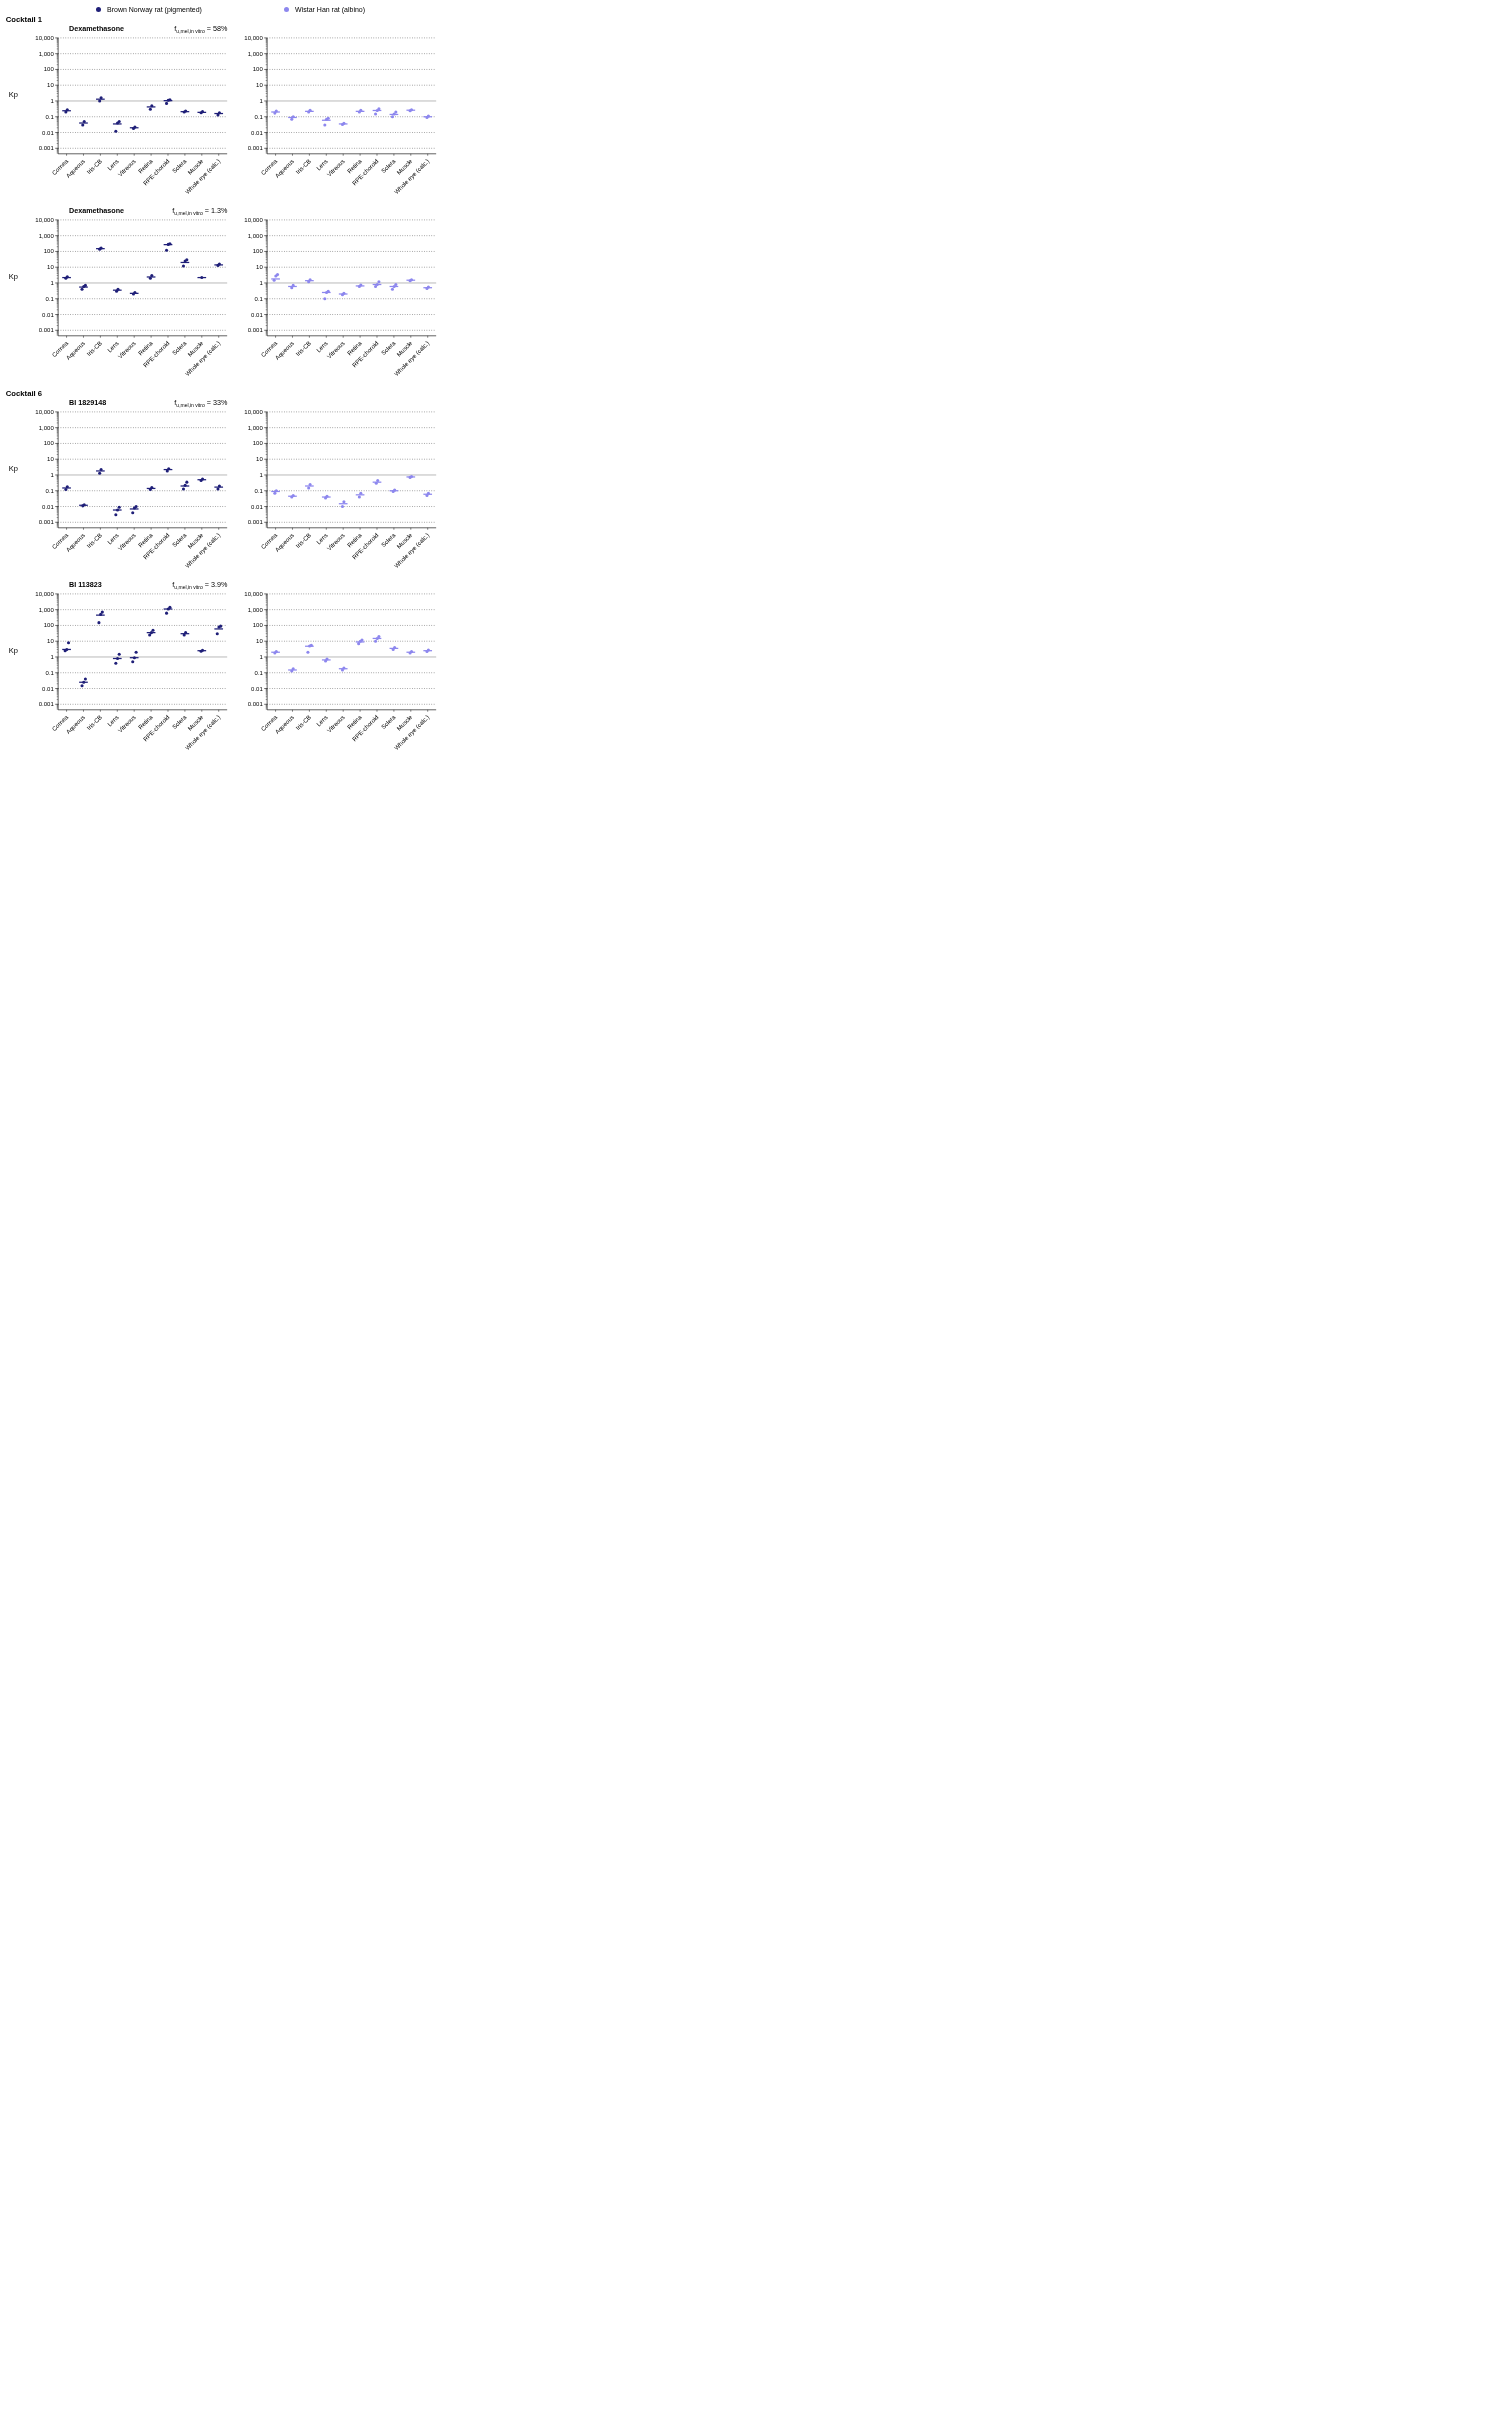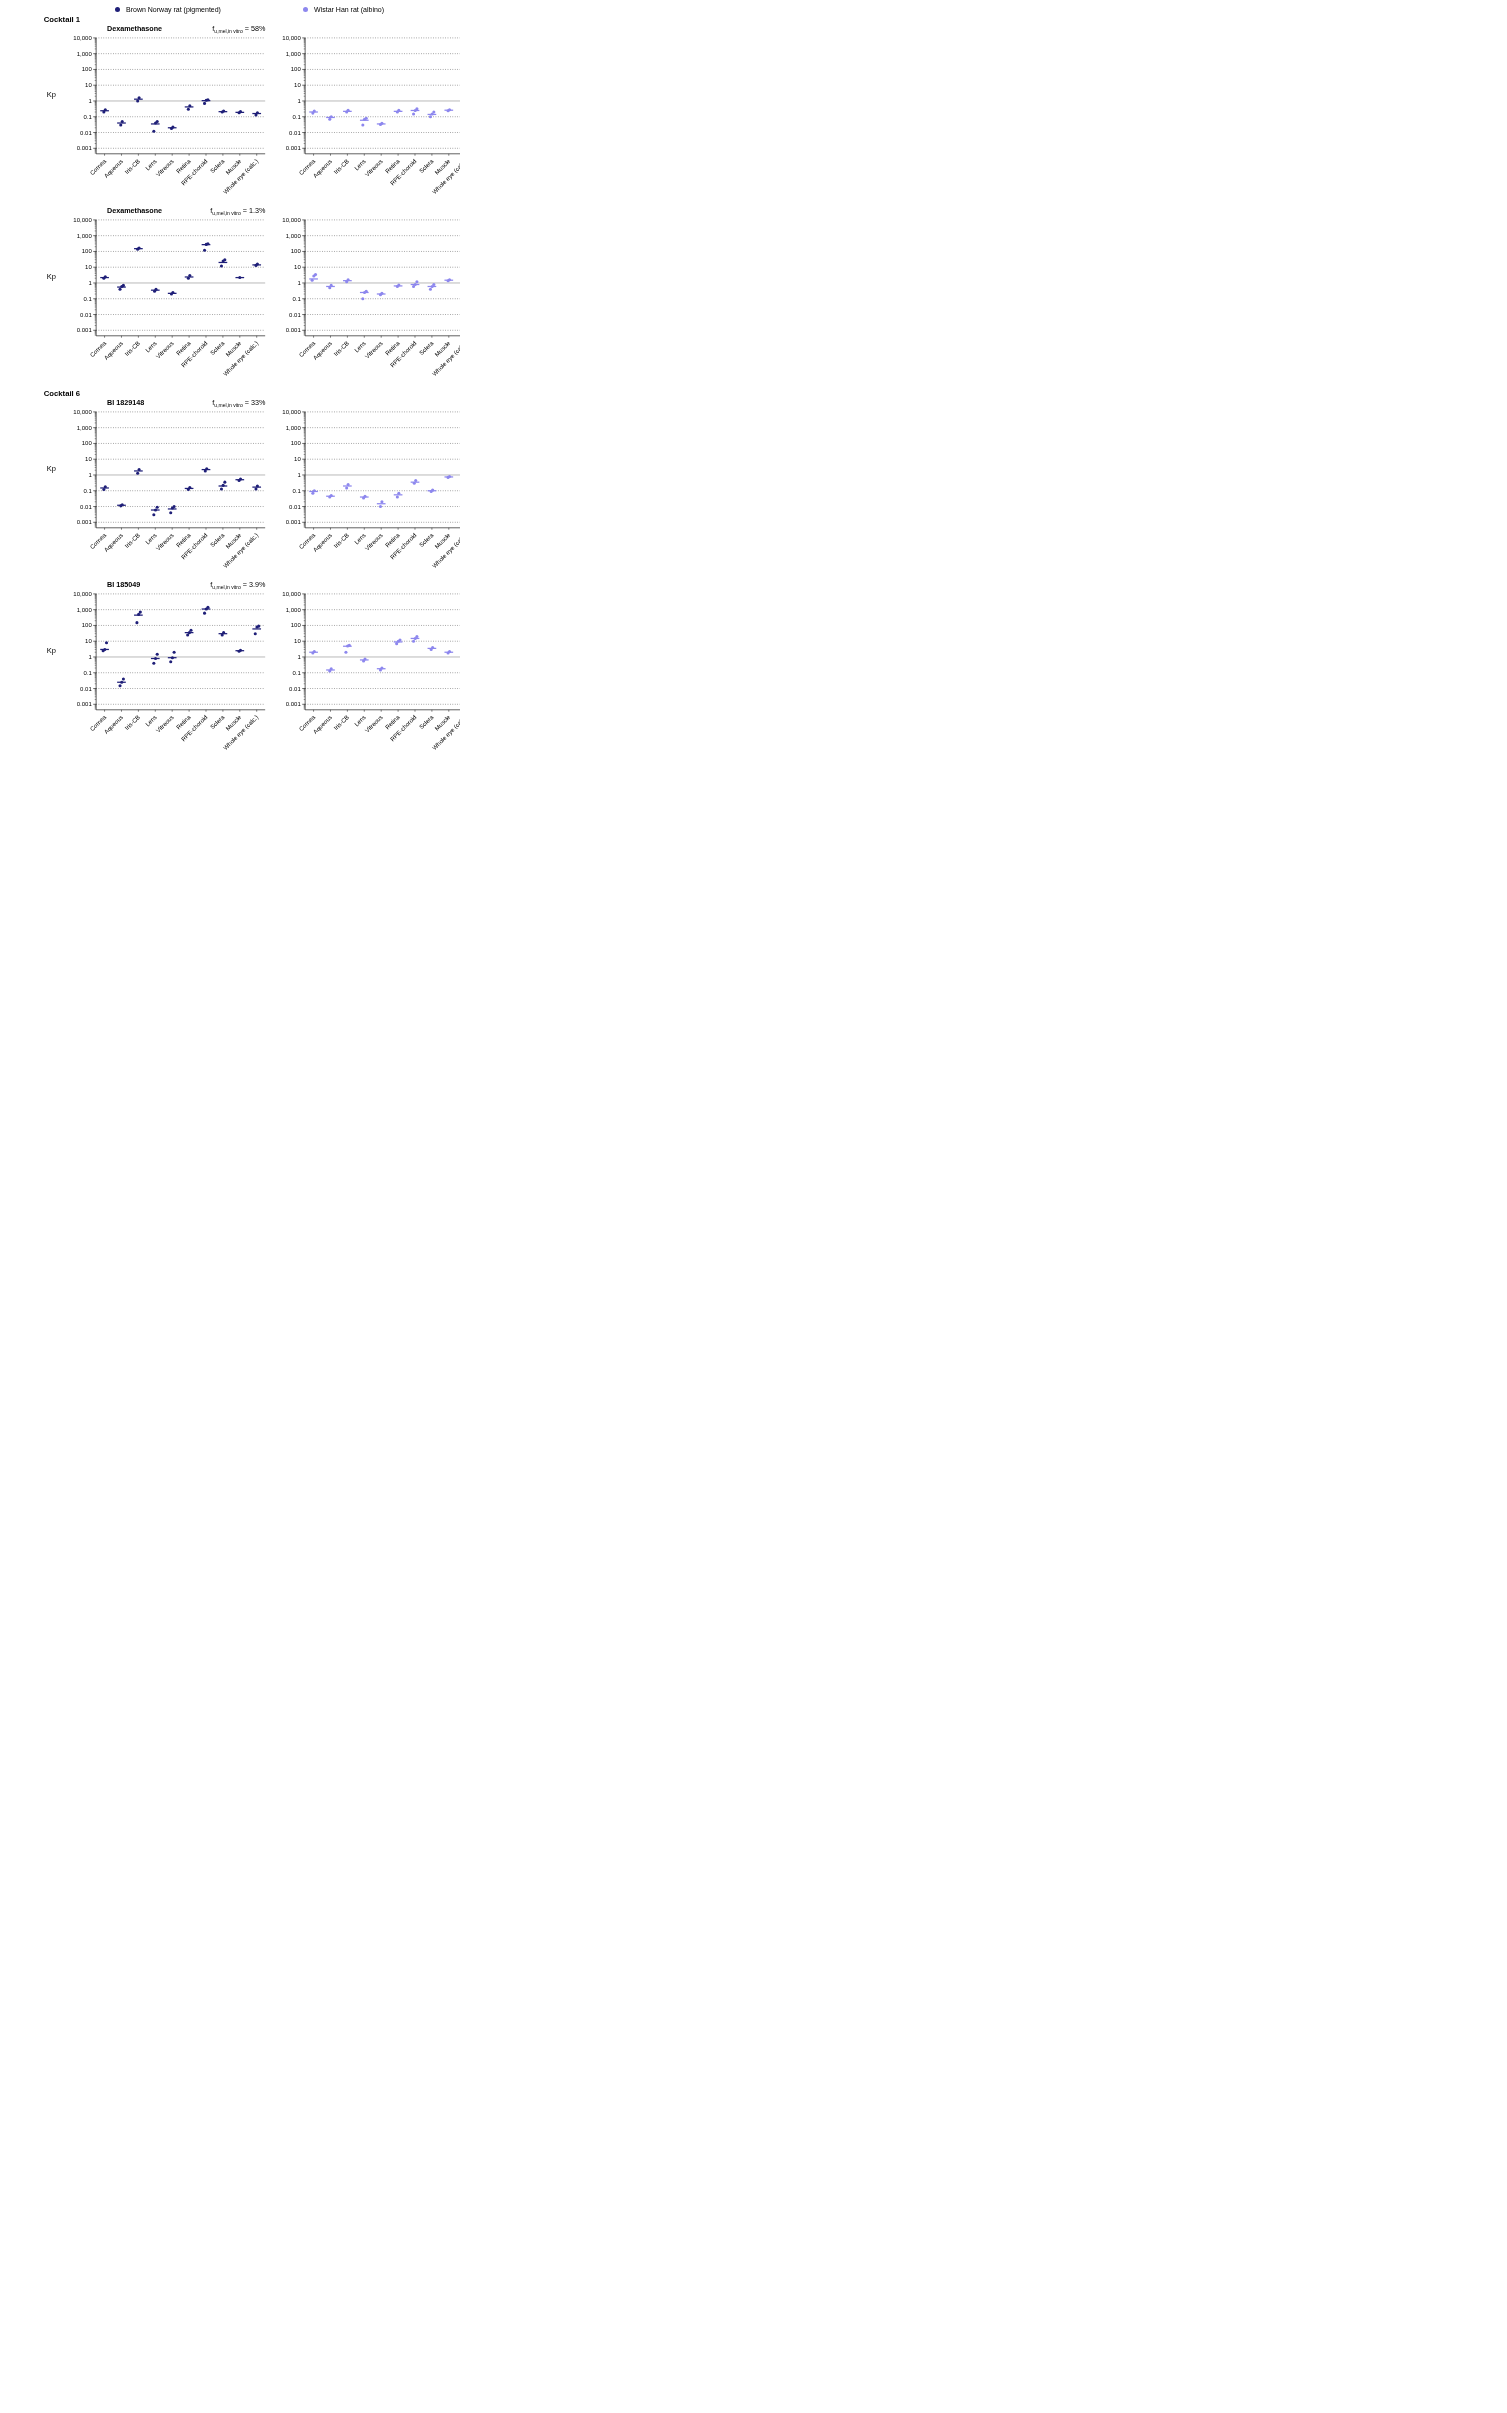--- a/index.html
+++ b/index.html
@@ -1,17 +1,17 @@
 <!DOCTYPE html>
 <html style="font-size:7.7px"><head>
 <meta charset="utf-8">
 <style>
   html,body{margin:0;padding:0;background:#ffffff;}
   body{width:460px;font-family:"Liberation Sans",sans-serif;color:#000;}
-  .fig{padding:2.9px 2.9px 9.7px 3.9px;margin-left:38px;}
+  .fig{padding:2.9px 2.9px 9.7px 3.9px;}
   .legend{display:flex;justify-content:center;gap:82px;margin:2.9px auto 0;}
   .legend-item{display:flex;align-items:center;gap:5.8px;font-size:7px;}
   .dot{width:5.3px;height:5.3px;border-radius:50%;display:inline-block;}
   .section-label{font-weight:bold;font-size:7.7px;margin:1.9px 0 0 1.9px;}
   .row{display:flex;align-items:flex-start;padding-left:4.8px;margin-bottom:1px;}
   .kp{width:17.4px;font-size:7.5px;margin-top:66px;text-align:left;padding-right:1.9px;flex:none;}
   .panel{width:209px;flex:none;}
   .panel-head{height:11px;display:flex;align-items:baseline;padding-left:31px;padding-right:9.7px;}
   .compound{font-weight:bold;font-size:7.2px;padding-left:10px;}
   .anno{font-size:7.2px;margin-left:auto;}
@@ -928,21 +928,21 @@
             <circle cx="393" cy="179.09485700127286" r="3.2" fill="#8d87ee"></circle>
             <circle cx="396" cy="174.32332930565693" r="3.2" fill="#8d87ee"></circle>
           </svg>
         </div>
     </div>
 
     <div class="row">
       <div class="kp">Kp</div>
       <div class="panel">
           <div class="panel-head">
-            <span class="compound">BI 185049</span>
+            <span class="compound">BI 113823</span>
             <span class="anno">f<sub>u,mel,in vitro</sub> = 3.9%</span>
           </div>
           <svg width="209" height="170" viewBox="0 0 432 352">
             <line x1="62" x2="412" y1="234.57142857142858" y2="234.57142857142858" stroke="#1a1a1a" stroke-width="1" stroke-dasharray="1.6,3.4"></line>
             <line x1="62" x2="412" y1="201.9183673469388" y2="201.9183673469388" stroke="#1a1a1a" stroke-width="1" stroke-dasharray="1.6,3.4"></line>
             <line x1="62" x2="412" y1="169.26530612244898" y2="169.26530612244898" stroke="#1a1a1a" stroke-width="1" stroke-dasharray="1.6,3.4"></line>
             <line x1="62" x2="412" y1="136.6122448979592" y2="136.6122448979592" stroke="#7a7a7a" stroke-width="1.1"></line>
             <line x1="62" x2="412" y1="103.9591836734694" y2="103.9591836734694" stroke="#1a1a1a" stroke-width="1" stroke-dasharray="1.6,3.4"></line>
             <line x1="62" x2="412" y1="71.3061224489796" y2="71.3061224489796" stroke="#1a1a1a" stroke-width="1" stroke-dasharray="1.6,3.4"></line>
             <line x1="62" x2="412" y1="38.6530612244898" y2="38.6530612244898" stroke="#1a1a1a" stroke-width="1" stroke-dasharray="1.6,3.4"></line>

